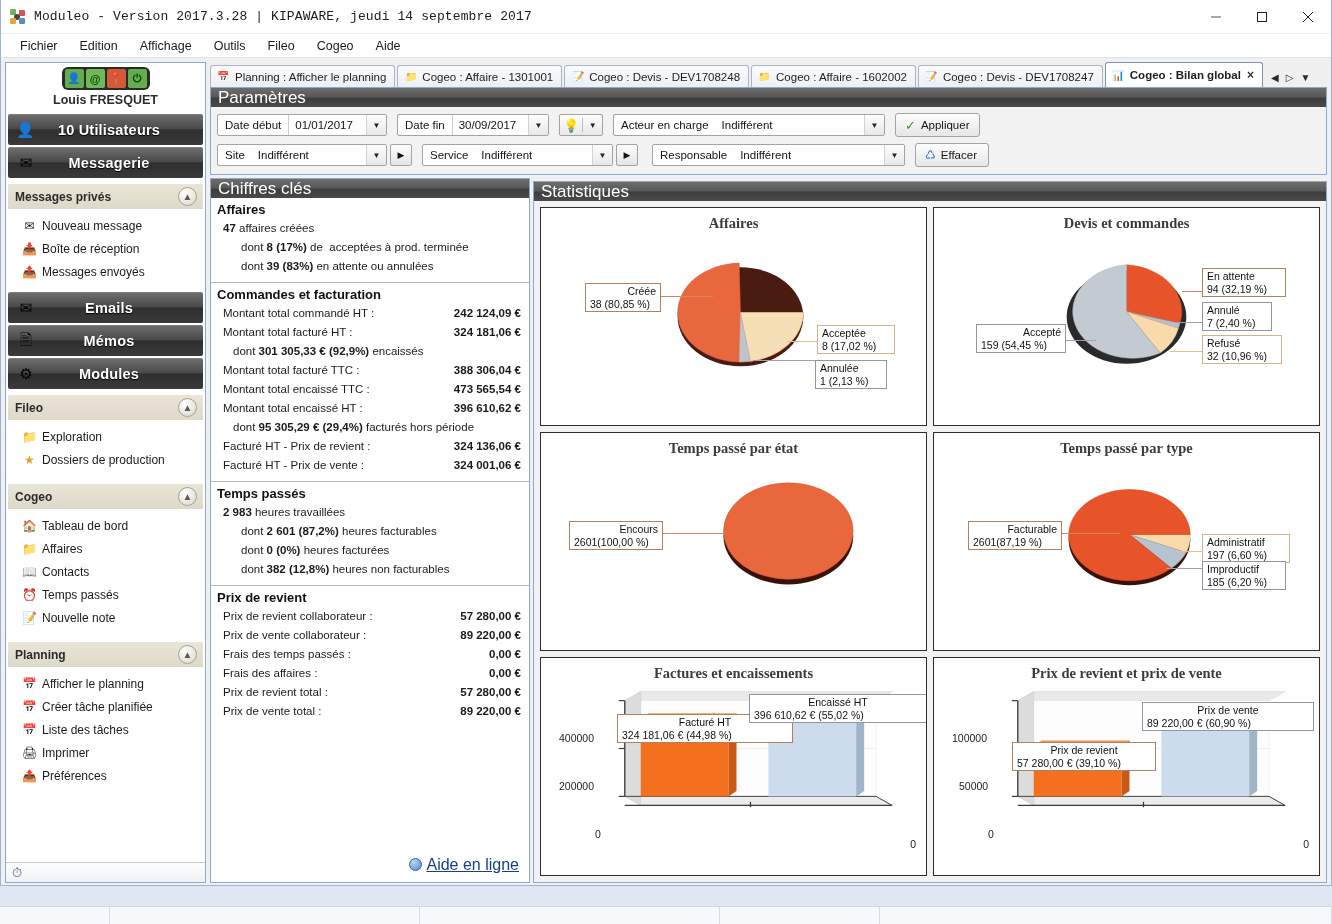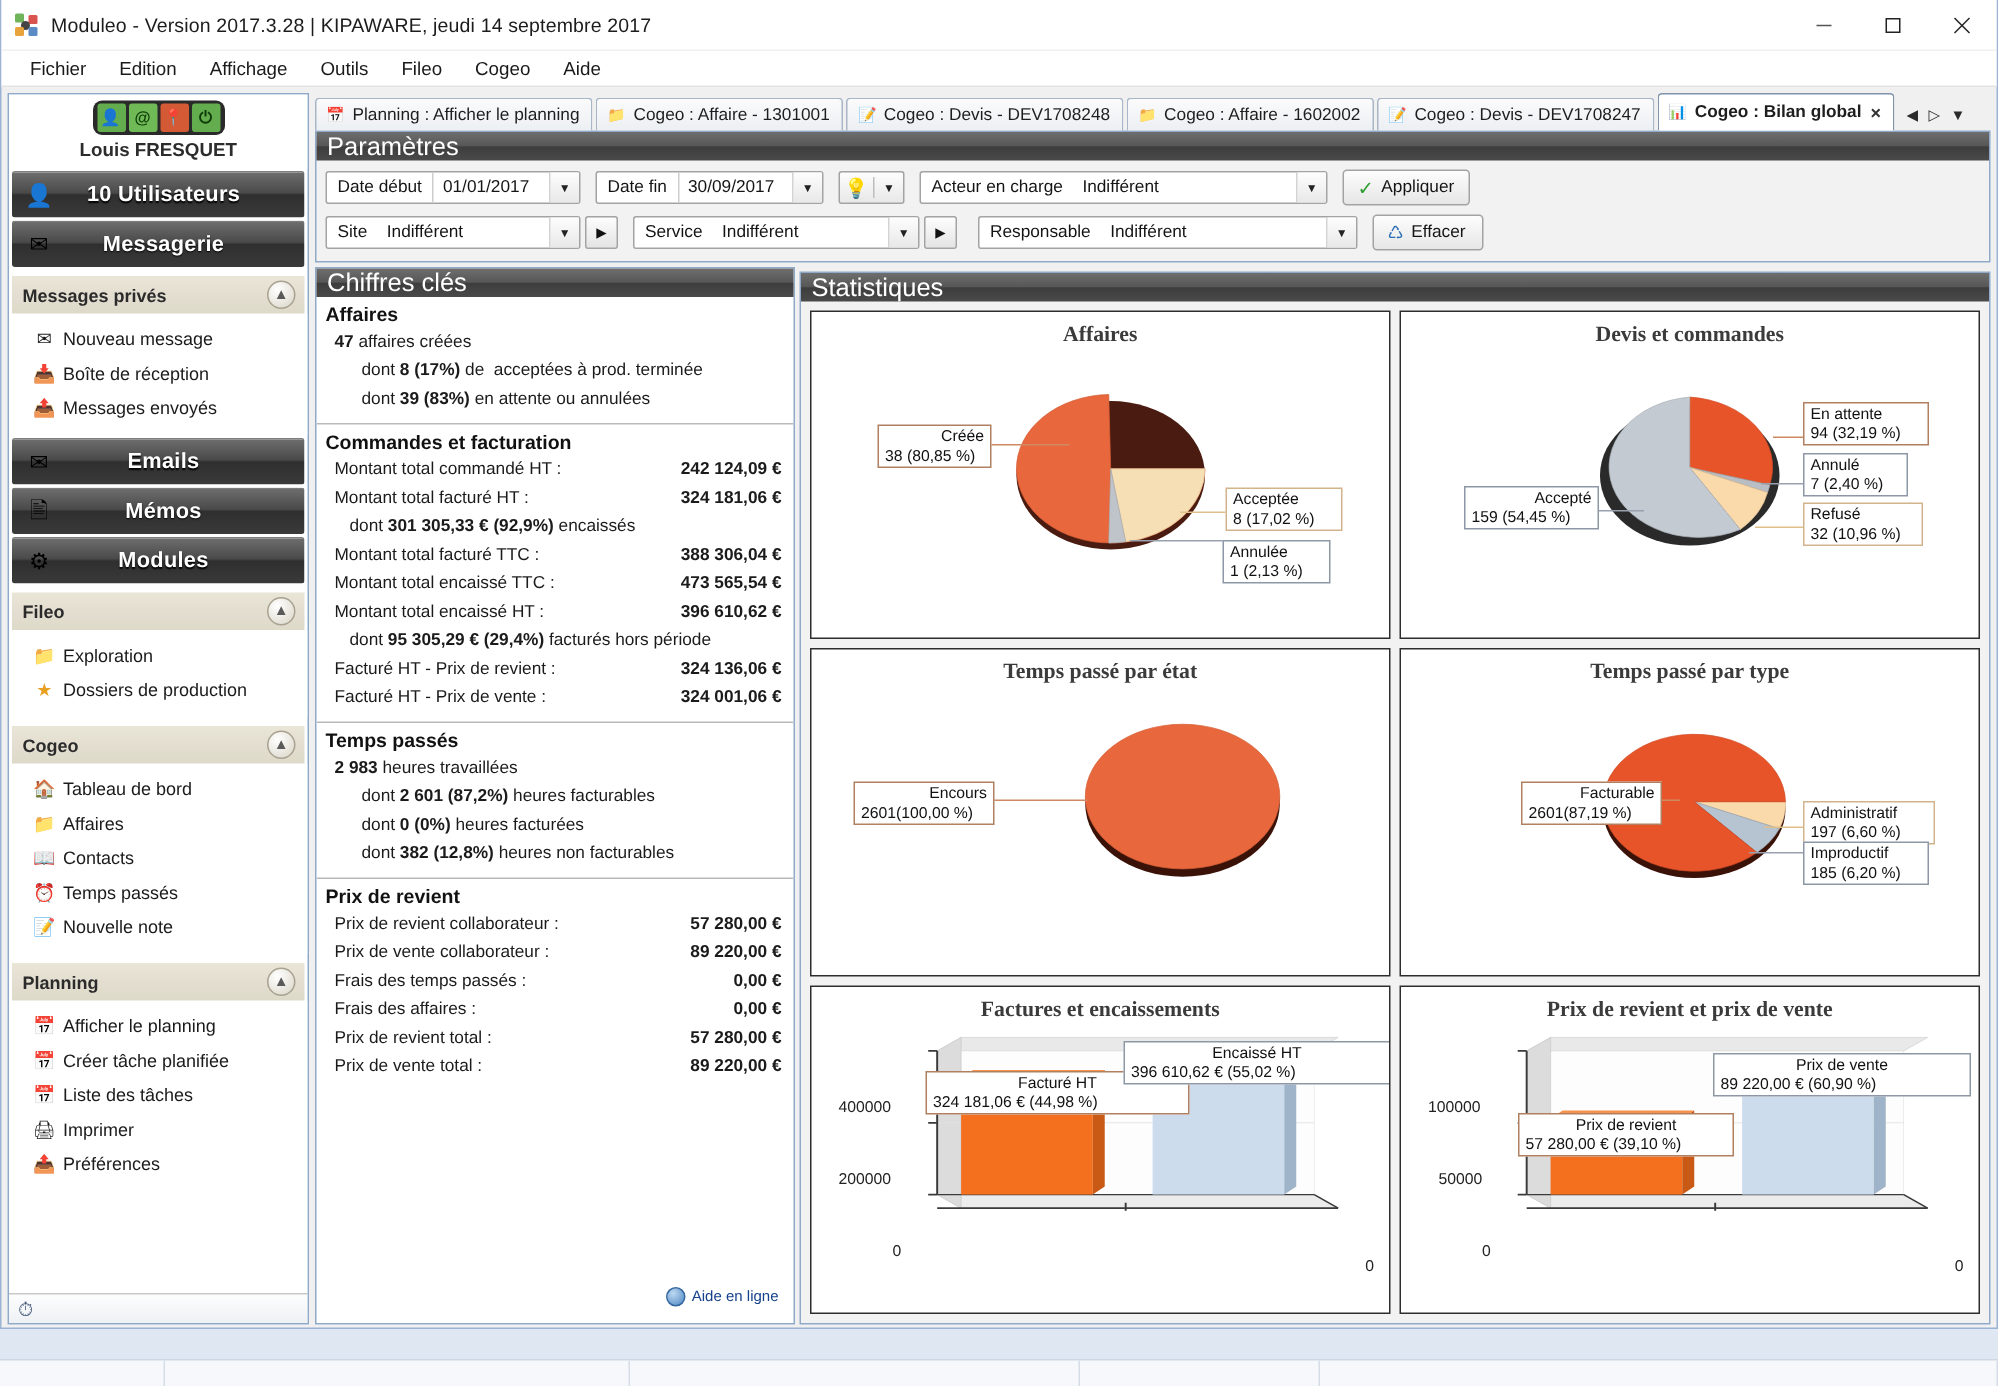--- a/index.html
+++ b/index.html
@@ -34,21 +34,21 @@
   }
   .title-icon i {
     position: absolute; width: 6px; height: 6px; border-radius: 1px;
   }
   .title-icon i:nth-child(1){ background:#6fb35b; left:0; top:0; }
   .title-icon i:nth-child(2){ background:#d9534f; left:9px; top:1px; }
   .title-icon i:nth-child(3){ background:#444; left:4px; top:5px; border-radius:50%; }
   .title-icon i:nth-child(4){ background:#e8a33d; left:0px; top:9px; }
   .title-icon i:nth-child(5){ background:#5b8bc4; left:9px; top:9px; }
   .title-text {
-    font-size: 13px; color: #1c1c1c; font-family:Liberation Sans, sans-serif;
+    font-size: 13px; color: #1c1c1c; font-family:Liberation Mono, monospace;
     letter-spacing: 0.1px;
   }
   .win-btns { margin-left: auto; display: flex; height: 34px; }
   .win-btn {
     width: 46px; height: 34px; display: flex; align-items: center; justify-content: center;
     font-size: 13px; color: #2b2b2b; background: transparent;
   }
   .win-btn svg { display:block; }
 
   
@@ -213,21 +213,21 @@
   .sec { padding: 4px 8px 6px 6px; border-bottom: 1px solid #b9b9b9; }
   .sec:last-of-type { border-bottom: none; }
   .sec h3 { margin: 0 0 2px 0; font-size: 13px; color:#111; font-weight:bold; }
   .kline { display:flex; font-size: 11.5px; color:#1b1b1b; padding: 2px 0 2px 6px; line-height: 15px;}
   .kline.ind { padding-left: 24px; }
   .kline.ind2 { padding-left: 16px; align-items: center; }
   .kline .klab { flex: 1; }
   .kline .kval { font-weight: bold; white-space: nowrap; }
   .kline b { font-weight: bold; }
   .keys-footer { margin-top:auto; padding: 6px 10px 8px 0; text-align: right; }
-  .helplink { font-size: 10px; color: #15408a; display:inline-flex; align-items:center; gap:4px;}
+  .helplink { font-size: 16px; color: #15408a; text-decoration: underline; display:inline-flex; align-items:center; gap:4px;}
   .globe { width:13px;height:13px;border-radius:50%;background:radial-gradient(circle at 35% 30%,#bcd8f2,#4f88c4); border:1px solid #33679e; display:inline-block;}
 
   
   #bottom-strip {
     position:absolute; left:0; top:886px; width:1332px; height:38px;
     background:#dfe7f2;
   }
   #bottom-strip .trow {
     position:absolute; top:20px; left:0; right:0; height:18px; background:#f6f8fb;
     border-top:1px solid #cdd7e4; display:flex; align-items:center;
@@ -693,21 +693,21 @@
               <div class="chart-title">Temps passé par type</div>
               <svg width="100%" height="100%" viewBox="0 0 386 180" preserveAspectRatio="none" style="position:absolute;left:0;top:24px;height:155px;">
                 <ellipse cx="196" cy="96" rx="61" ry="53" fill="#3b1208"></ellipse>
                 <g>
                   <path d="M196 90 L257 90 A61 53 0 0 1 252.9 110.9 Z" fill="#fad9aa" stroke="#e2c193" stroke-width="0.5"></path>
                   <path d="M196 90 L252.9 110.9 A61 53 0 0 1 237.9 129.3 Z" fill="#b6c3d0" stroke="#9fabb7" stroke-width="0.5"></path>
                   <path d="M196 90 L237.9 129.3 A61 53 0 1 1 257 90 Z" fill="#e8542a" stroke="#cf4a23" stroke-width="0.5"></path>
                 </g>
               </svg>
               <div class="leader" style="left:128px; top:100px; width:58px;"></div>
-              <div class="cbl" style="left:34px; top:88px; width:94px;margin-left:46px;">
+              <div class="cbl" style="left:34px; top:88px; width:94px;">
                 <span class="r">Facturable</span>
                 <span class="c2">2601(87,19 %)</span>
               </div>
               <div class="leader tan" style="left:242px; top:118px; width:30px;"></div>
               <div class="cbl tan" style="left:268px; top:101px; width:88px;">
                 <span class="c2">Administratif</span>
                 <span class="c2">197 (6,60 %)</span>
               </div>
               <div class="leader gray" style="left:232px; top:135px; width:40px;"></div>
               <div class="cbl blue" style="left:268px; top:128px; width:84px;">

